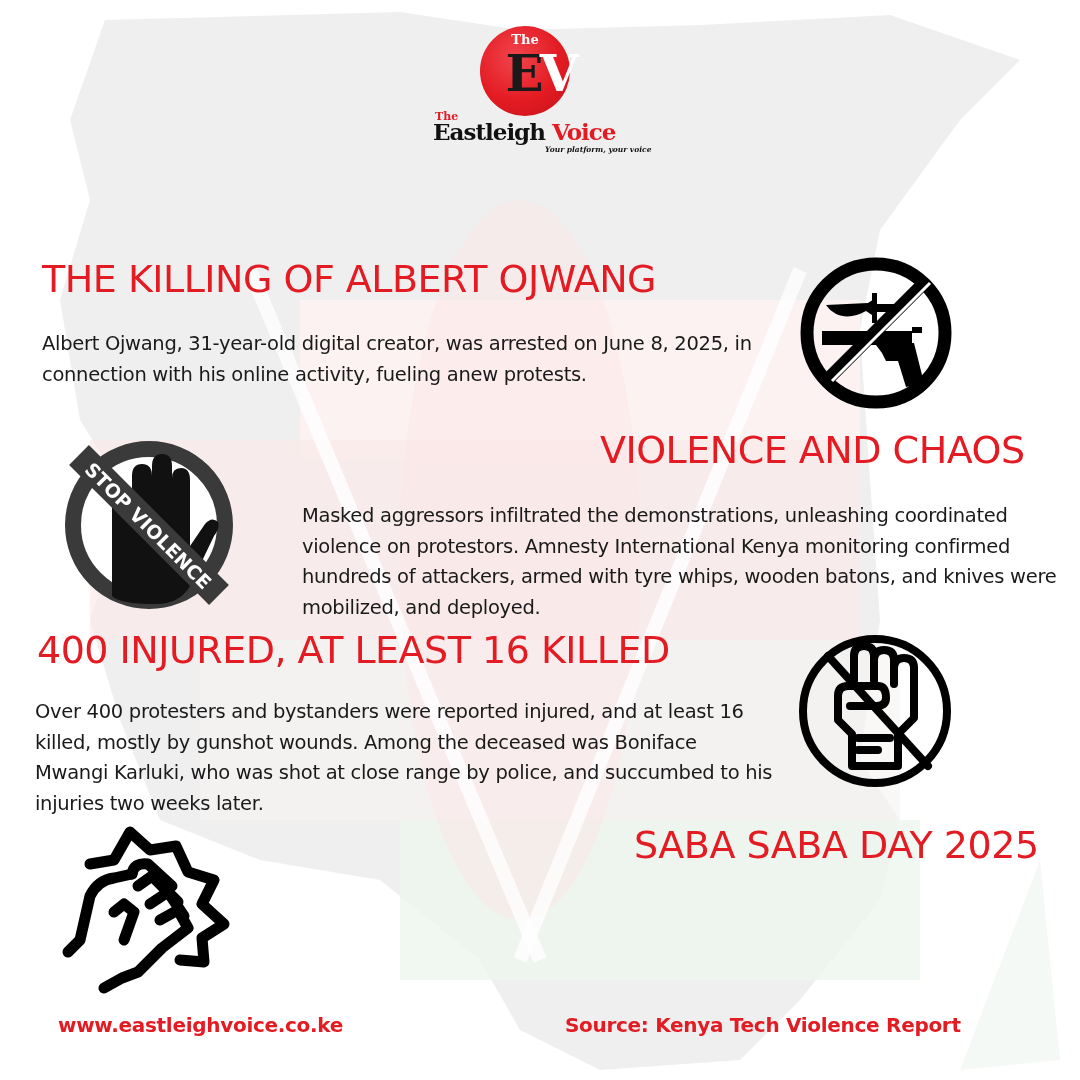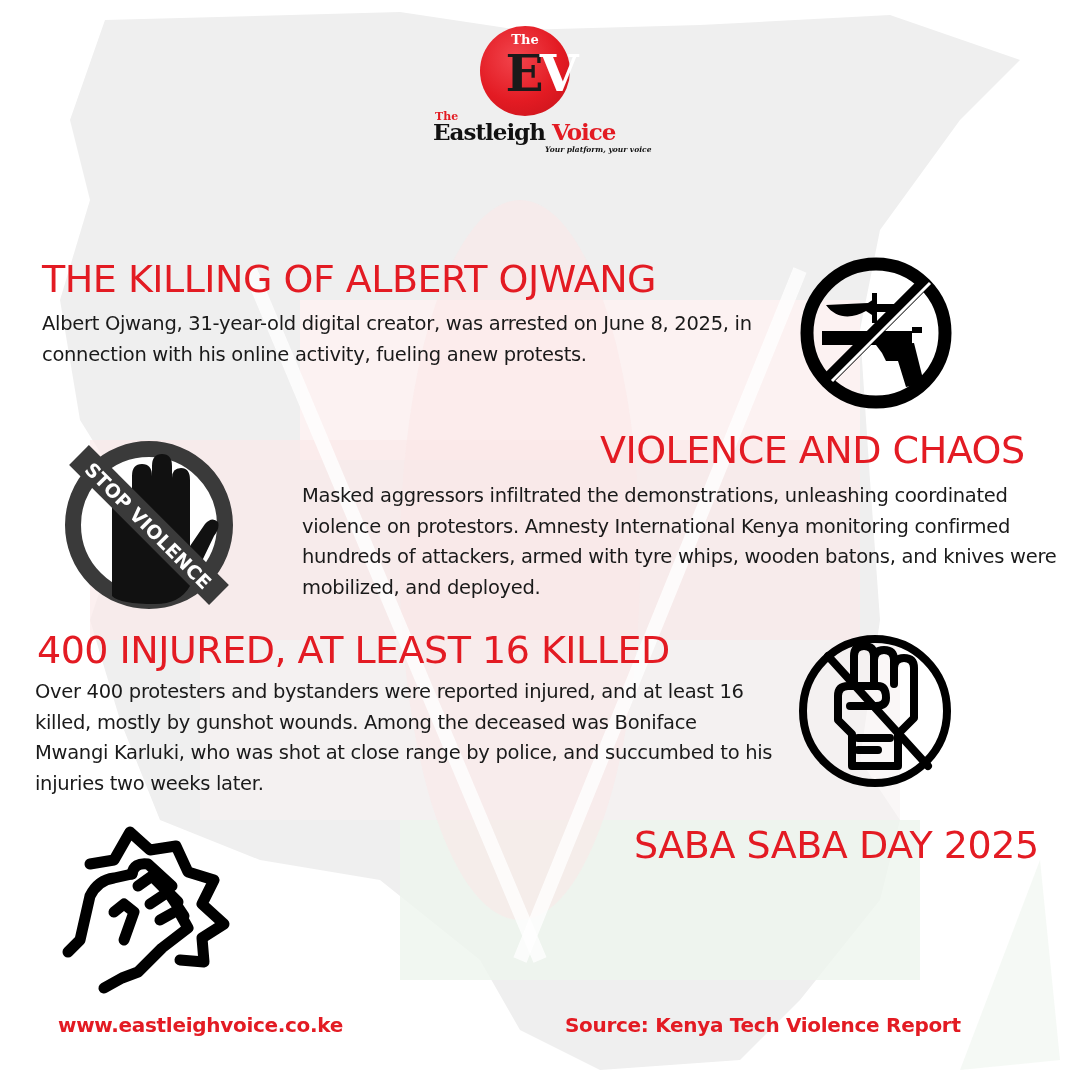--- a/index.html
+++ b/index.html
@@ -11,21 +11,21 @@
   .logo .ev{position:absolute;top:18px;left:15px;width:100%;text-align:center;font-family:"DejaVu Serif",serif;font-weight:bold;font-size:50px;letter-spacing:-4px;line-height:60px;}
   .logo .ev .e{color:#1a1a1a;} .logo .ev .v{color:#fff;}
   .brand{position:absolute;left:430px;top:112px;width:220px;height:42px;}
   .brand .the2{position:absolute;left:5px;top:-2px;color:#e31b23;font-family:"DejaVu Serif",serif;font-weight:bold;font-size:11px;}
   .brand .name{position:absolute;left:3px;top:6px;font-family:"DejaVu Serif",serif;font-weight:bold;font-size:23px;letter-spacing:-1px;white-space:nowrap;}
   .brand .name .b1{color:#111;text-align:right;} .brand .name .b2{color:#e31b23;}
   .brand .tag{position:absolute;left:115px;top:33px;font-family:"DejaVu Serif",serif;font-style:italic;font-weight:bold;font-size:7.5px;color:#111;white-space:nowrap;text-align:center;}
   .title{position:absolute;left:0;top:164px;width:1080px;text-align:center;font-family:"DejaVu Sans",sans-serif;font-weight:bold;font-size:58px;letter-spacing:-1px;color:#111;}
   .title .red{color:#e31b23;}
   .h{position:absolute;font-family:"DejaVu Sans",sans-serif;font-weight:normal;color:#e31b23;font-size:38px;letter-spacing:-0.5px;white-space:nowrap;}
-  .p{position:absolute;font-family:"DejaVu Sans",sans-serif;color:#1a1a1a;font-size:19.5px;line-height:30.5px;letter-spacing:-0.3px;}
+  .p{position:absolute;font-family:"DejaVu Sans",sans-serif;color:#1a1a1a;font-size:19.5px;line-height:30.5px;letter-spacing:-0.3px;margin-top:20px;}
   .foot{position:absolute;top:1013px;font-family:"DejaVu Sans",sans-serif;font-weight:bold;color:#e31b23;font-size:20px;letter-spacing:-0.3px;white-space:nowrap;}
   .icon{position:absolute;}
 </style>
 </head>
 <body>
 
 <svg class="bg" width="1080" height="1080" viewBox="0 0 1080 1080">
   <path d="M105,20 L400,12 L520,30 L700,25 L890,15 L1020,60 L960,120 L880,230 L860,330 L870,480 L880,620 L860,760 L900,820 L880,900 L800,1000 L740,1060 L600,1070 L520,1030 L480,960 L380,880 L260,860 L160,820 L120,720 L90,620 L130,500 L80,420 L60,300 L90,200 L70,120 Z" fill="#efefef"></path>
   <rect x="300" y="300" width="560" height="160" fill="#fdf2f2" opacity="0.9"></rect>
   <rect x="90" y="440" width="770" height="200" fill="#fbeaea" opacity="0.7"></rect>

